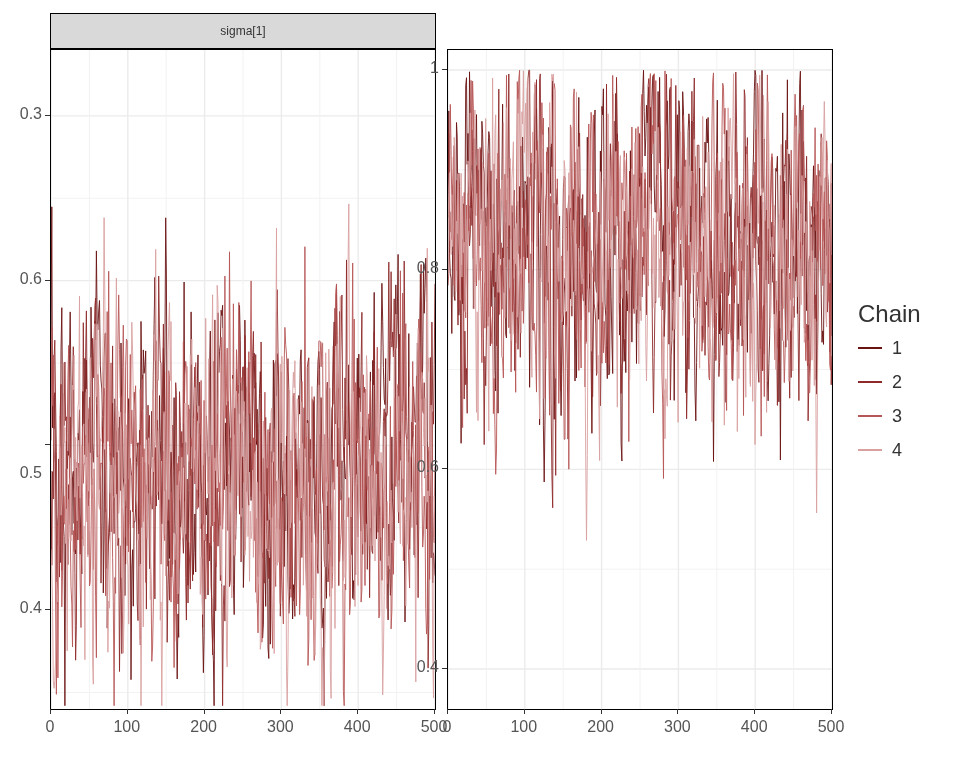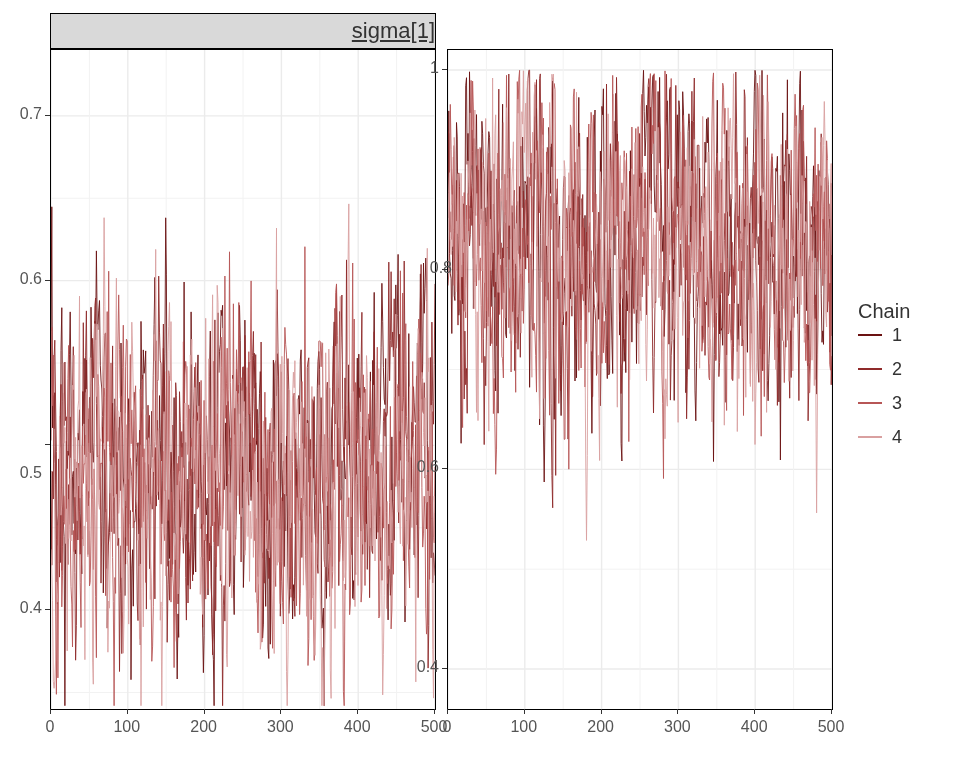--- a/index.html
+++ b/index.html
@@ -16,41 +16,40 @@
   }
   .panel {
     position: absolute;
     background: #ffffff;
     border: 1px solid #000;
   }
   .strip {
     position: absolute;
     background: #d9d9d9;
     border: 1px solid #000;
-    font-size: 22px;
-    text-align: right;
+    font-size: 12px;
+    text-align: center;
     line-height: 34px;
-    text-decoration: underline;
   }
   .axis-label {
     position: absolute;
     font-size: 16px;
     color: #555;
   }
   .y-tick-label { text-align: right; }
   .x-tick-label { text-align: center; }
   .tick-line {
     position: absolute;
     background: #333;
   }
   .legend {
     position: absolute;
     font-size: 18px;
   }
-  .legend-title { font-size: 20px; }
+  .legend-title { margin-bottom: 8px; font-size: 24px; }
   .legend-row { display:flex; align-items:center; margin-bottom: 10px; height: 24px;}
   .legend-swatch { width: 24px; height: 0; border-top-width:2px; border-top-style:solid; margin-right: 10px; }
   svg { position:absolute; left:0; top:0; }
   .trace { fill:none; stroke-width:0.9; }
 </style>
 </head>
 <body>
 
 <div class="figure">
 
@@ -118,30 +117,30 @@
       </svg>
   </div>
 
   <div id="yticks-0">
       <div class="axis-label y-tick-label" style="left: 8px; top: 599.15px; width: 34px;">0.4</div>
       <div class="tick-line" style="left: 45px; top: 609.15px; width: 5px; height: 1px;"></div>
       <div class="axis-label y-tick-label" style="left: 8px; top: 434.4px; width: 34px; margin-top: 30px;">0.5</div>
       <div class="tick-line" style="left: 45px; top: 444.4px; width: 5px; height: 1px;"></div>
       <div class="axis-label y-tick-label" style="left: 8px; top: 269.65px; width: 34px;">0.6</div>
       <div class="tick-line" style="left: 45px; top: 279.65px; width: 5px; height: 1px;"></div>
-      <div class="axis-label y-tick-label" style="left: 8px; top: 104.9px; width: 34px;">0.7</div>
+      <div class="axis-label y-tick-label" style="left: 8px; top: 104.9px; width: 34px;">0.3</div>
       <div class="tick-line" style="left: 45px; top: 114.9px; width: 5px; height: 1px;"></div>
     </div>
 
   <div id="yticks-1">
       <div class="axis-label y-tick-label" style="left: 405px; top: 658.061px; width: 34px;">0.4</div>
       <div class="tick-line" style="left: 442px; top: 668.061px; width: 5px; height: 1px;"></div>
       <div class="axis-label y-tick-label" style="left: 405px; top: 458.364px; width: 34px;">0.6</div>
       <div class="tick-line" style="left: 442px; top: 468.364px; width: 5px; height: 1px;"></div>
-      <div class="axis-label y-tick-label" style="left: 405px; top: 258.667px; width: 34px; padding-left: 13px;">0.8</div>
+      <div class="axis-label y-tick-label" style="left: 405px; top: 258.667px; width: 34px;">0.8</div>
       <div class="tick-line" style="left: 442px; top: 268.667px; width: 5px; height: 1px;"></div>
       <div class="axis-label y-tick-label" style="left: 405px; top: 58.9697px; width: 34px;">1</div>
       <div class="tick-line" style="left: 442px; top: 68.9697px; width: 5px; height: 1px;"></div>
     </div>
 
   <div id="xticks-0">
       <div class="axis-label x-tick-label" style="left: 28px; top: 718px; width: 44px;">0</div>
       <div class="tick-line" style="left: 50px; top: 709px; width: 1px; height: 5px;"></div>
       <div class="axis-label x-tick-label" style="left: 104.8px; top: 718px; width: 44px;">100</div>
       <div class="tick-line" style="left: 126.8px; top: 709px; width: 1px; height: 5px;"></div>

